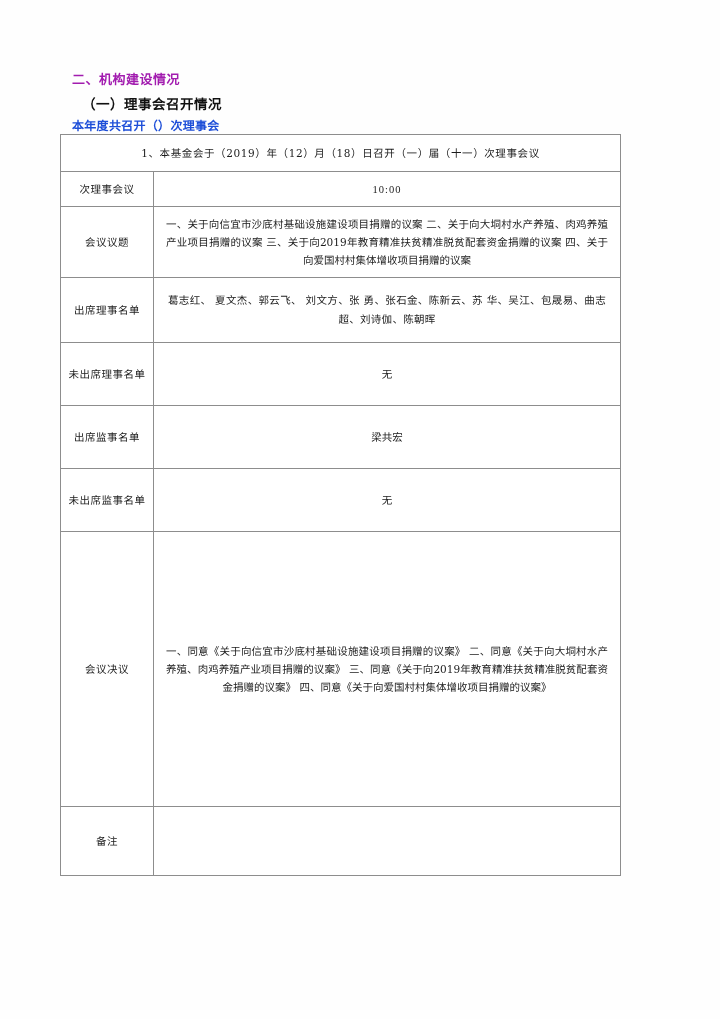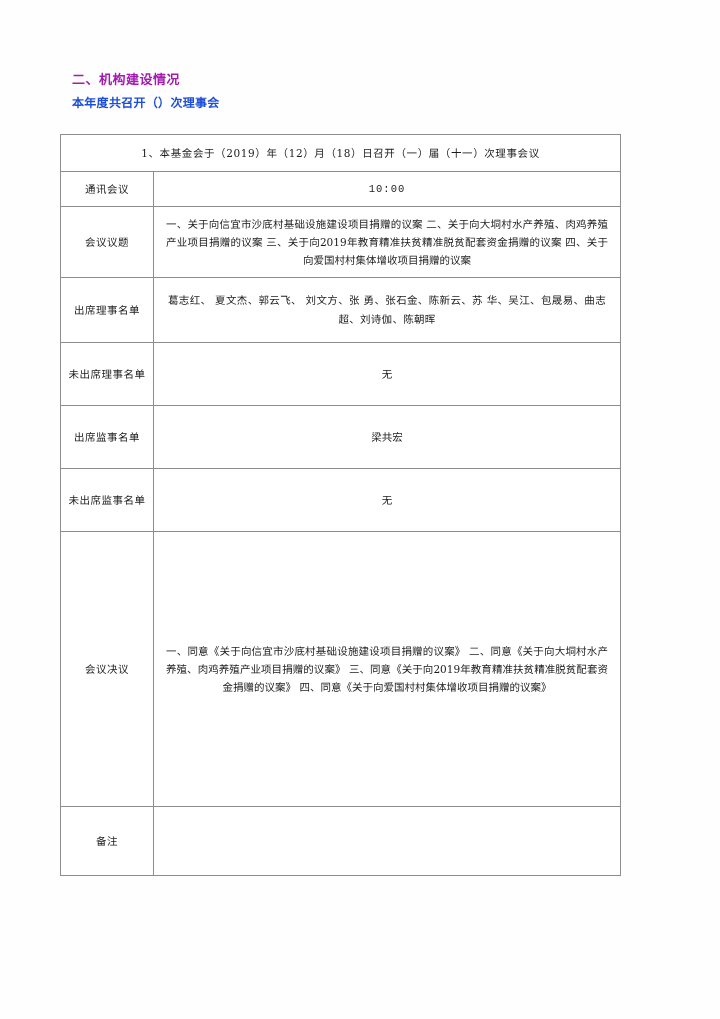--- a/index.html
+++ b/index.html
@@ -104,21 +104,21 @@
     line-height: 18px;
   }
   td.value.names {
     text-align: justify;
     text-align-last: center;
     padding: 6px 14px;
     line-height: 19px;
     letter-spacing: 0.3px;
   }
   .mono-val {
-    font-family: Liberation Mono, monospace;
+    font-family: Liberation Serif, serif;
     letter-spacing: 1px;
   }
 
   tr.r-time td { height: 26px; }
   tr.r-place td { height: 26px; }
   tr.r-topic td { height: 58px; }
   tr.r-attend td { height: 52px; }
   tr.r-absent td { height: 54px; }
   tr.r-sup td { height: 54px; }
   tr.r-sup-absent td { height: 54px; }
@@ -135,36 +135,37 @@
     vertical-align: middle;
   }
 </style>
 </head>
 <body>
 
 <div class="page">
 
   <div class="heading-block">
     <p class="h-section">二、机构建设情况</p>
+    <p class="h-sub">（一）理事会召开情况</p>
     <p class="h-count">本年度共召开（）次理事会</p>
   </div>
 
   <div class="tbl-wrap">
     <table class="meeting">
       <colgroup>
         <col class="c-label">
         <col class="c-value">
       </colgroup>
       <tbody>
         <tr>
           <td class="title-cell" colspan="2">1、本基金会于（2019）年（12）月（18）日召开（一）届（十一）次理事会议</td>
         </tr>
 
         <tr class="r-time">
-          <td class="label">通讯会议</td>
+          <td class="label">次理事会议</td>
           <td class="value mono-val">10:00</td>
         </tr>
 
 
         <tr class="r-topic">
           <td class="label">会议议题</td>
           <td class="value justify">一、关于向信宜市沙底村基础设施建设项目捐赠的议案 二、关于向大垌村水产养殖、肉鸡养殖产业项目捐赠的议案 三、关于向2019年教育精准扶贫精准脱贫配套资金捐赠的议案 四、关于向爱国村村集体增收项目捐赠的议案</td>
         </tr>
 
         <tr class="r-attend">

